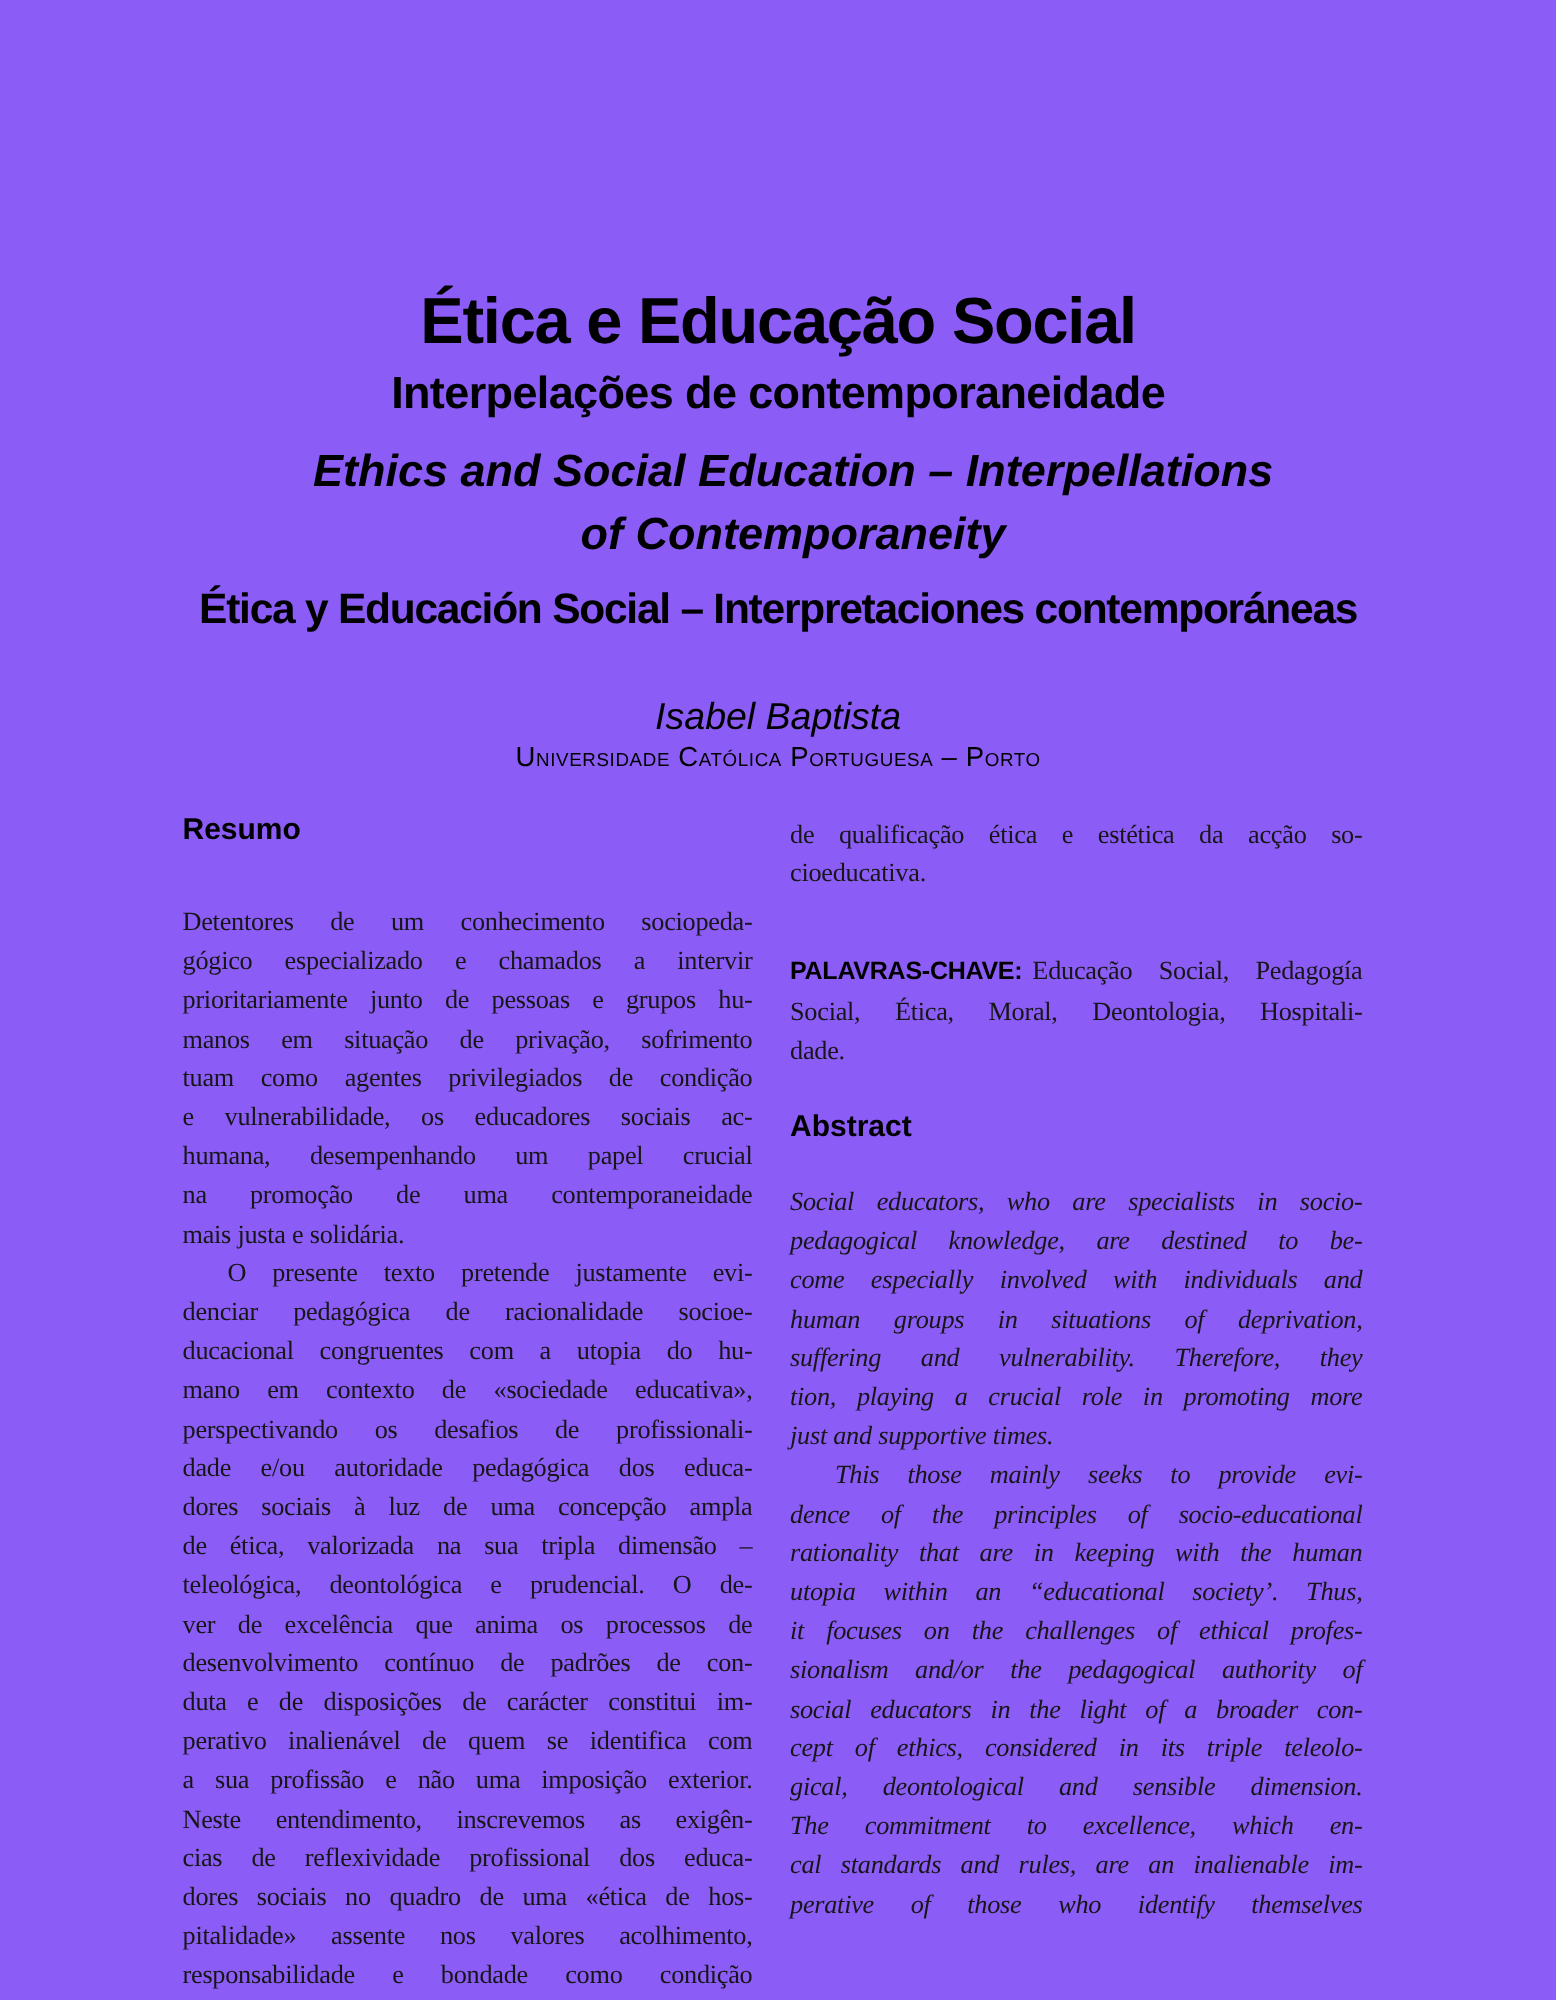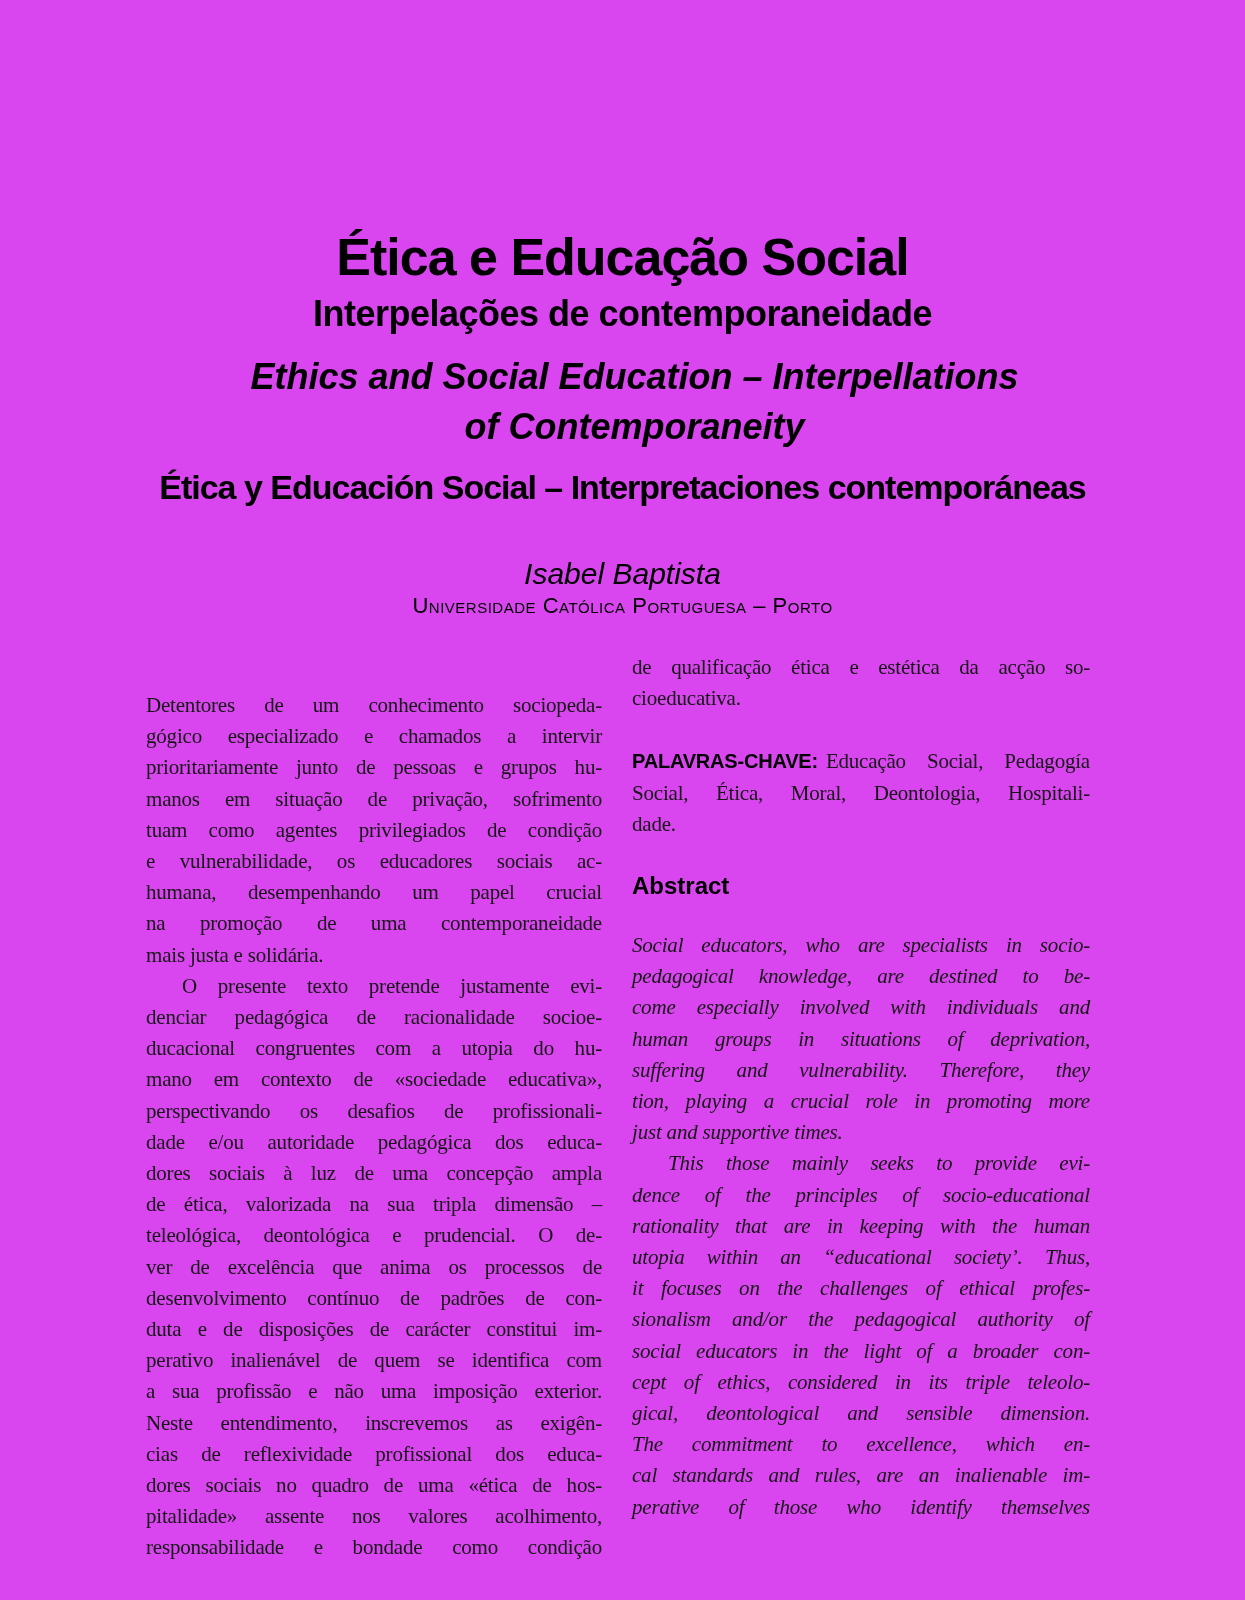--- a/index.html
+++ b/index.html
@@ -4,21 +4,21 @@
 <style>
   html, body {
     margin: 0;
     padding: 0;
     background: #ffffff;
   }
   .page {
     position: relative;
     width: 1245px;
     height: 1600px;
-    background: #d946ef;
+    background: #8b5cf6;
     overflow: hidden;
     font-family: "Liberation Serif", serif;
     color: #161616;
   }
 
   
   .titles {
     position: absolute;
     left: 0;
     top: 0;
@@ -102,21 +102,21 @@
   .ln {
     text-align: justify;
     text-align-last: justify;
   }
   .ln.last { text-align-last: left; }
   .ln.indent { text-indent: 36px; }
 
   .col-left .para1 { margin-top: 42px; }
 
   .col-right .cont { margin-top: 4px; }
-  .col-right .keywords { margin-top: 32px; }
+  .col-right .keywords { margin-top: 47px; }
   .kw-label {
     font-family: "Liberation Sans", sans-serif;
     font-weight: bold;
     font-size: 20px;
     letter-spacing: -0.2px;
     color: #000;
     margin-right: 8px;
   }
   .col-right h2.abstract-h { margin-top: 30px; }
   .col-right .abstract-body {
@@ -135,20 +135,21 @@
     <div class="t3">
       <div>Ethics and Social Education – Interpellations</div>
       <div>of Contemporaneity</div>
     </div>
     <div class="t4">Ética y Educación Social – Interpretaciones contemporáneas</div>
     <div class="author">Isabel Baptista</div>
     <div class="affiliation">Universidade Católica Portuguesa – Porto</div>
   </div>
 
   <div class="col-left">
+    <h2 class="sec">Resumo</h2>
     <div class="body para1">
         <div class="ln">Detentores de um conhecimento sociopeda-</div>
         <div class="ln">gógico especializado e chamados a intervir</div>
         <div class="ln">prioritariamente junto de pessoas e grupos hu-</div>
         <div class="ln">manos em situação de privação, sofrimento</div>
         <div class="ln">tuam como agentes privilegiados de condição</div>
         <div class="ln">e vulnerabilidade, os educadores sociais ac-</div>
         <div class="ln">humana, desempenhando um papel crucial</div>
         <div class="ln">na promoção de uma contemporaneidade</div>
         <div class="ln last">mais justa e solidária.</div>

